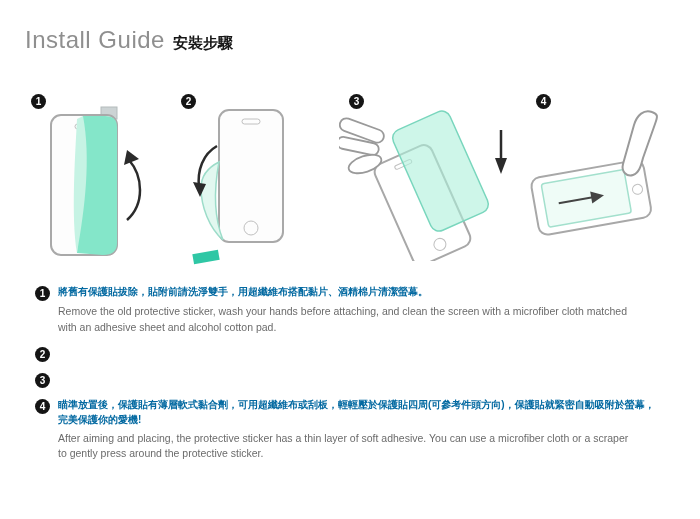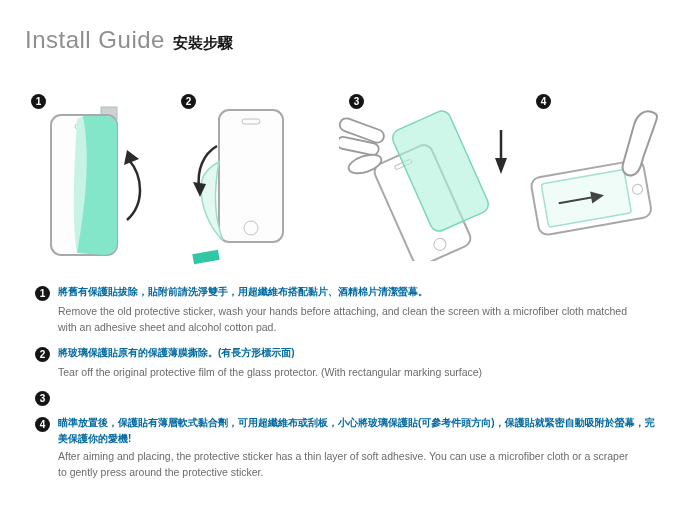--- a/index.html
+++ b/index.html
@@ -121,33 +121,31 @@
       <div class="zh-row">
         <span class="badge">1</span>
         <span class="zh">將舊有保護貼拔除，貼附前請洗淨雙手，用超纖維布搭配黏片、酒精棉片清潔螢幕。</span>
       </div>
       <div class="en">Remove the old protective sticker, wash your hands before attaching, and clean the screen with a microfiber cloth matched with an adhesive sheet and alcohol cotton pad.</div>
     </div>
 
     <div class="instruction">
       <div class="zh-row">
         <span class="badge">2</span>
-        <span class="zh">將玻璃保護貼原有的保護薄膜撕除。(有長方形標示面)</span>
       </div>
-      <div class="en">Tear off the original protective film of the glass protector. (With rectangular marking surface)</div>
     </div>
 
     <div class="instruction">
       <div class="zh-row">
         <span class="badge">3</span>
       </div>
     </div>
 
     <div class="instruction">
       <div class="zh-row">
         <span class="badge">4</span>
-        <span class="zh">瞄準放置後，保護貼有薄層軟式黏合劑，可用超纖維布或刮板，小心將玻璃保護貼(可參考件頭方向)，保護貼就緊密自動吸附於螢幕，完美保護你的愛機!</span>
+        <span class="zh">瞄準放置後，保護貼有薄層軟式黏合劑，可用超纖維布或刮板，輕輕壓於保護貼四周(可參考件頭方向)，保護貼就緊密自動吸附於螢幕，完美保護你的愛機!</span>
       </div>
       <div class="en">After aiming and placing, the protective sticker has a thin layer of soft adhesive. You can use a microfiber cloth or a scraper to gently press around the protective sticker.</div>
     </div>
 
   </div>
 </div>
 
 </body></html>

